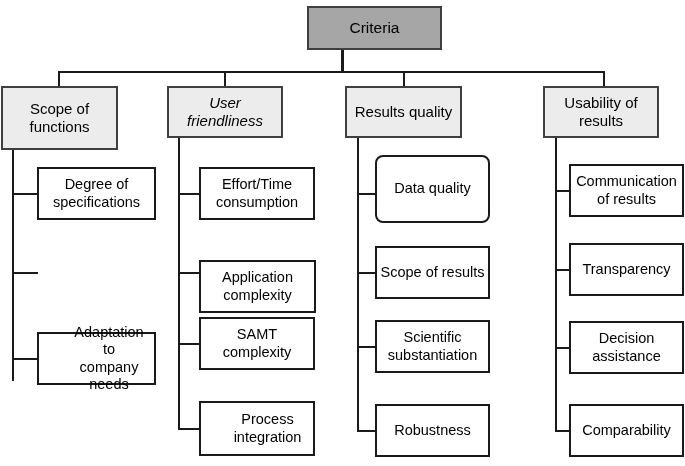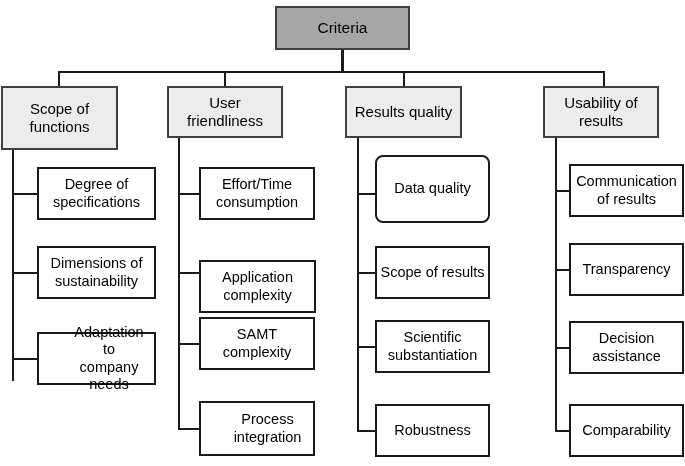--- a/index.html
+++ b/index.html
@@ -29,20 +29,21 @@
     background: #ffffff;
     border: 2px solid #1a1a1a;
     font-size: 14.5px;
     padding: 2px 3px;
     z-index: 3;
   }
   .node.root {
     background: #a6a6a6;
     border: 2px solid #3f3f3f;
     font-size: 15.5px;
+    margin-left: 32px;
   }
   .node.level2 {
     background: #ececec;
     border: 2px solid #3f3f3f;
     font-size: 15px;
   }
   .node .node-text {
     display: block;
     white-space: pre-line;
   }
@@ -76,30 +77,26 @@
   </div>
   <div class="conn v" style="left:12px; top:138px; height:243px;"></div>
   <div class="conn h" style="left:12px; top:193px; width:26px;"></div>
   <div class="conn h" style="left:12px; top:272px; width:26px;"></div>
   <div class="conn h" style="left:12px; top:358px; width:26px;"></div>
 
   <div class="node" style="left:37px; top:167px; width:119px; height:53px;">
     <span class="node-text">Degree of
 specifications</span>
   </div>
-  <div class="node" style="left:37px; top:246px; width:119px; height:53px;">
-    <span class="node-text">Dimensions of
-sustainability</span>
-  </div>
   <div class="node" style="left:37px; top:332px; width:119px; height:53px;padding-left:28px;">
     <span class="node-text">Adaptation to
 company needs</span>
   </div>
 
-  <div class="node level2" style="left:167px; top:86px; width:116px; height:52px;">
+  <div class="node level2" style="left:167px; top:86px; width:116px; height:52px;font-style:italic;">
     <span class="node-text">User
 friendliness</span>
   </div>
   <div class="conn v" style="left:178px; top:138px; height:292px;"></div>
   <div class="conn h" style="left:178px; top:193px; width:22px;"></div>
   <div class="conn h" style="left:178px; top:272px; width:22px;"></div>
   <div class="conn h" style="left:178px; top:343px; width:22px;"></div>
   <div class="conn h" style="left:178px; top:428px; width:22px;"></div>
 
   <div class="node" style="left:199px; top:167px; width:116px; height:53px;">

